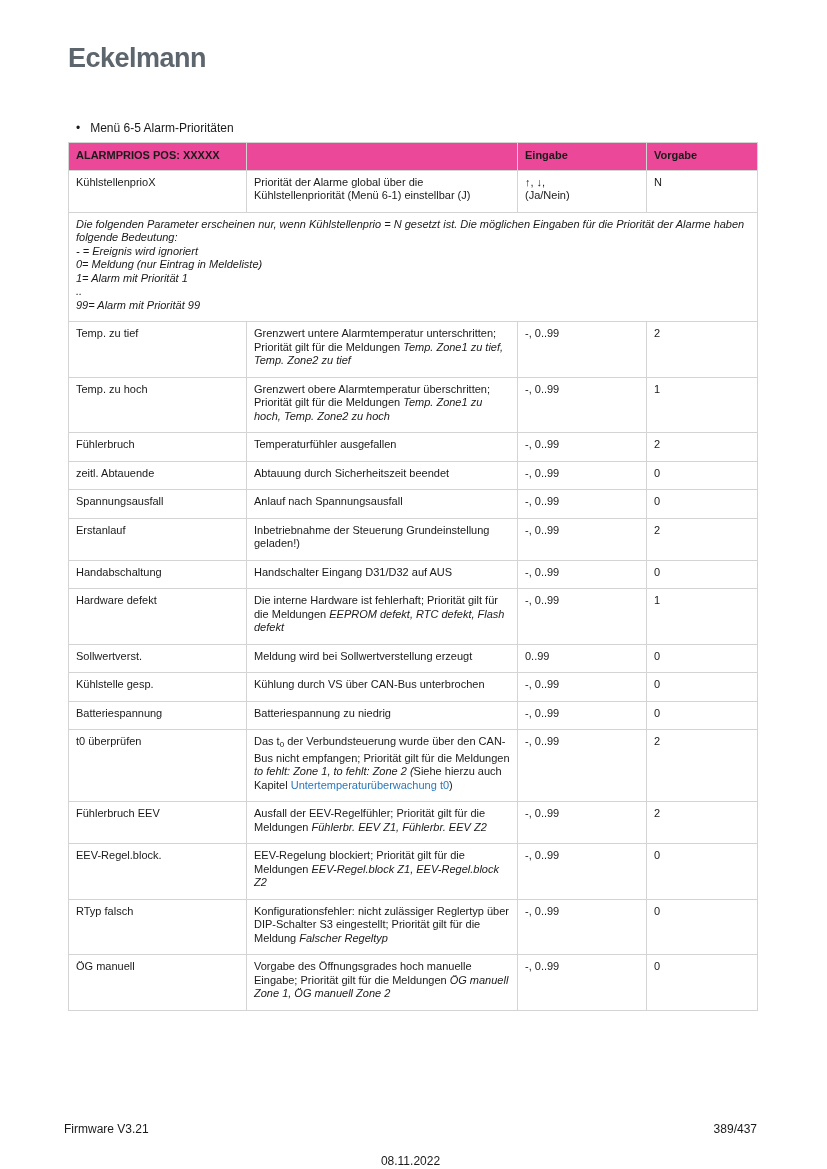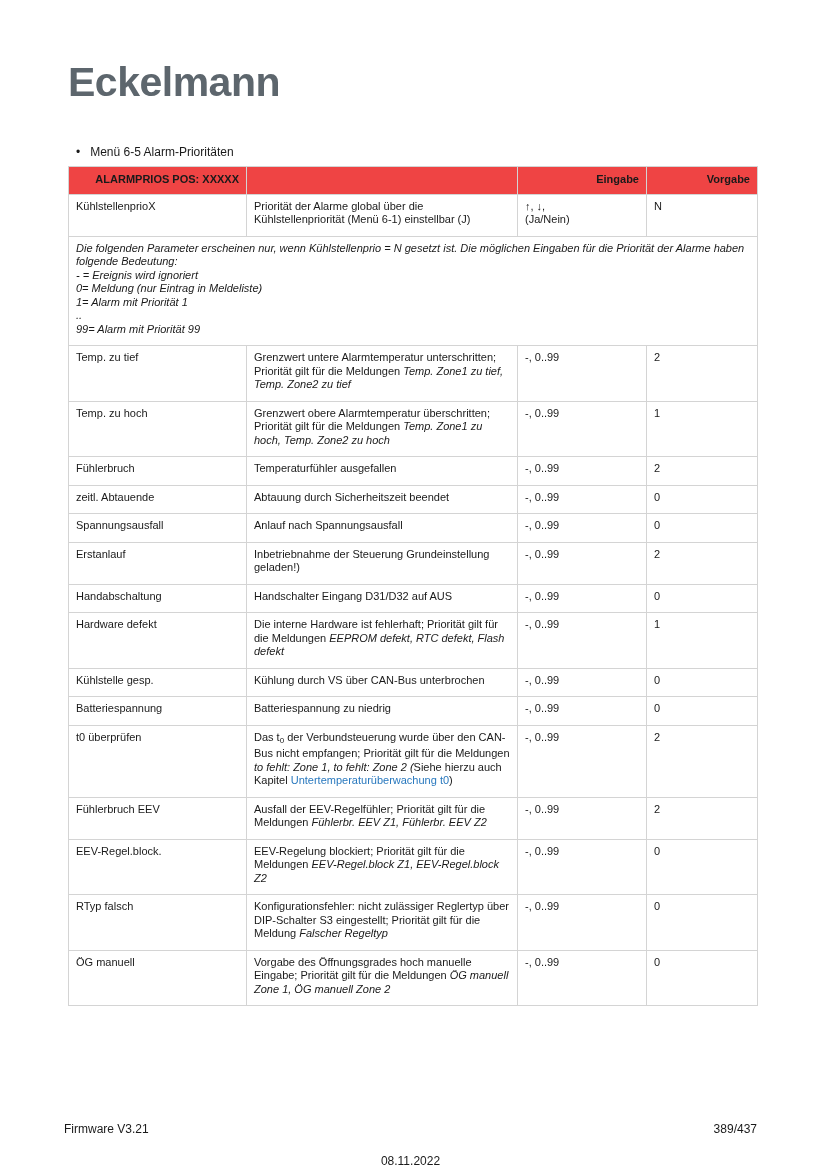--- a/index.html
+++ b/index.html
@@ -6,26 +6,25 @@
   body {
     width: 827px; height: 1169px;
     background: #ffffff;
     font-family: "Liberation Sans", sans-serif;
     color: #1a1a1a;
     position: relative;
   }
   .page { padding: 42px 70px 0 68px; }
 
   .logo {
-    font-size: 41px;
+    font-size: 27px;
     font-weight: bold;
     color: #5d666d;
     letter-spacing: -0.5px;
     line-height: 33px;
-    margin-top: 24px;
   }
 
   .section-line {
     margin-top: 46px;
     margin-bottom: 7px;
     font-size: 12px;
     display: flex;
     align-items: baseline;
   }
   .bullet { margin-right: 10px; padding-left: 8px; font-size: 12px; }
@@ -38,24 +37,23 @@
     line-height: 13.5px;
   }
   table.alarm th, table.alarm td {
     border: 1px solid #d4d4d4;
     vertical-align: top;
     text-align: left;
     padding: 5px 7px 9px 7px;
     overflow: hidden;
   }
   table.alarm th {
-    background: #ef4444;
+    background: #ec4899;
     font-weight: bold;
     padding: 6px 7px 7px 7px;
-    text-align: right;
   }
   td.eingabe-cell, td.vorgabe-cell { white-space: pre-line; }
   td.note-cell {
     font-style: italic;
     white-space: pre-line;
     padding: 7px 7px 10px 7px;
   }
   .seg-i { font-style: italic; }
   .seg-link { color: #2878be; cursor: pointer; }
   .seg-sub { font-size: 8px; vertical-align: -2px; }
@@ -157,20 +155,26 @@
           <td class="eingabe-cell">-, 0..99</td>
           <td class="vorgabe-cell">0</td>
         </tr>
         <tr>
           <td class="param-cell">Hardware defekt</td>
           <td class="desc-cell"><span>Die interne Hardware ist fehlerhaft; Priorität gilt für die Meldungen </span><span class="seg-i">EEPROM defekt, RTC defekt, Flash defekt</span></td>
           <td class="eingabe-cell">-, 0..99</td>
           <td class="vorgabe-cell">1</td>
         </tr>
         <tr>
+          <td class="param-cell">Sollwertverst.</td>
+          <td class="desc-cell"><span>Meldung wird bei Sollwertverstellung erzeugt</span></td>
+          <td class="eingabe-cell">0..99</td>
+          <td class="vorgabe-cell">0</td>
+        </tr>
+        <tr>
           <td class="param-cell">Kühlstelle gesp.</td>
           <td class="desc-cell"><span>Kühlung durch VS über CAN-Bus unterbrochen</span></td>
           <td class="eingabe-cell">-, 0..99</td>
           <td class="vorgabe-cell">0</td>
         </tr>
         <tr>
           <td class="param-cell">Batteriespannung</td>
           <td class="desc-cell"><span>Batteriespannung zu niedrig</span></td>
           <td class="eingabe-cell">-, 0..99</td>
           <td class="vorgabe-cell">0</td>

